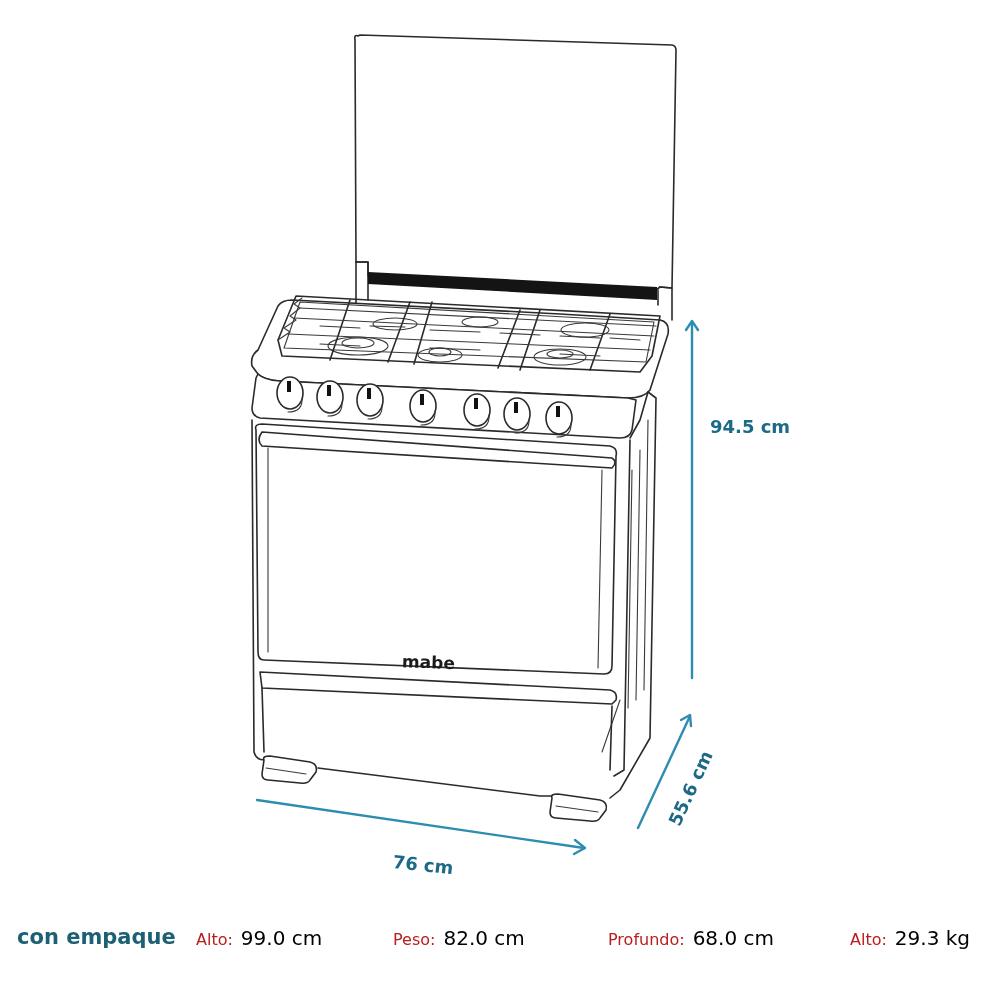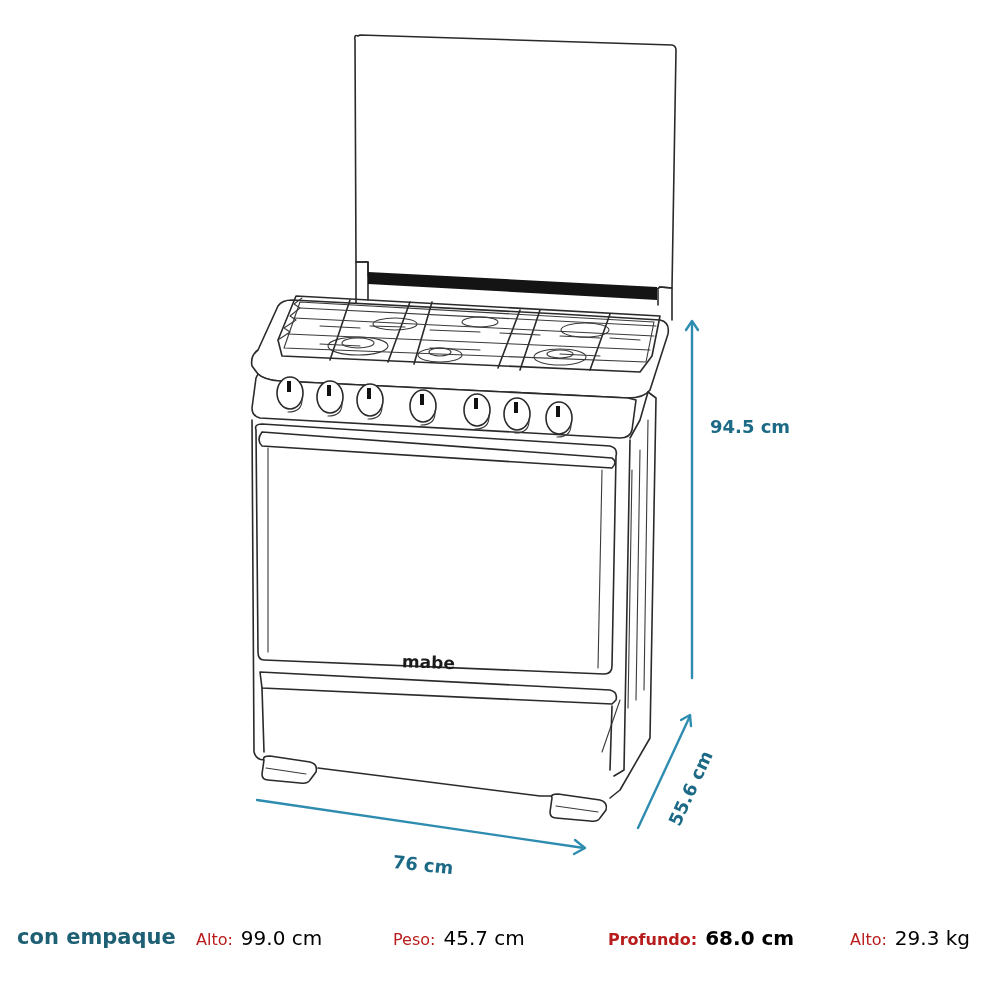--- a/index.html
+++ b/index.html
@@ -162,21 +162,21 @@
 <div class="dimtext" style="left:710px; top:416px;">94.5 cm</div>
 <div class="dimtext" style="left:394px; top:851px; transform: rotate(6deg); transform-origin: left top;">76 cm</div>
 <div class="dimtext" style="left:664px; top:820px; transform: rotate(-65deg); transform-origin: left top;">55.6 cm</div>
 
 <div id="specs">
   <div class="spec-title">con empaque</div>
   <div class="spec" style="left:196px;">
     <span class="lbl">Alto:</span><span class="val">99.0 cm</span>
   </div>
   <div class="spec" style="left:393px;">
-    <span class="lbl">Peso:</span><span class="val">45.7 cm</span>
+    <span class="lbl">Peso:</span><span class="val">82.0 cm</span>
   </div>
-  <div class="spec" style="left:608px;font-weight:bold;">
+  <div class="spec" style="left:608px;">
     <span class="lbl">Profundo:</span><span class="val">68.0 cm</span>
   </div>
   <div class="spec" style="left:850px;">
     <span class="lbl">Alto:</span><span class="val">29.3 kg</span>
   </div>
 </div>
 
 </body></html>

